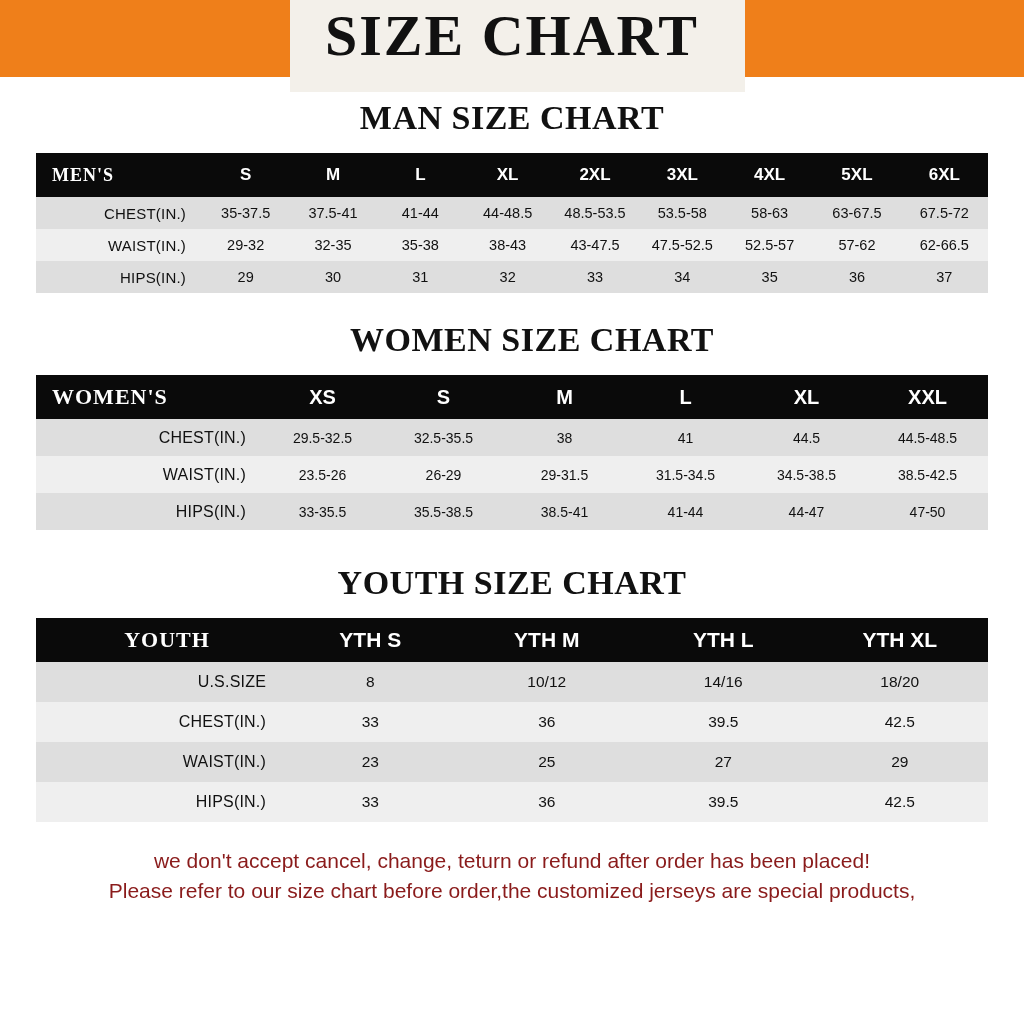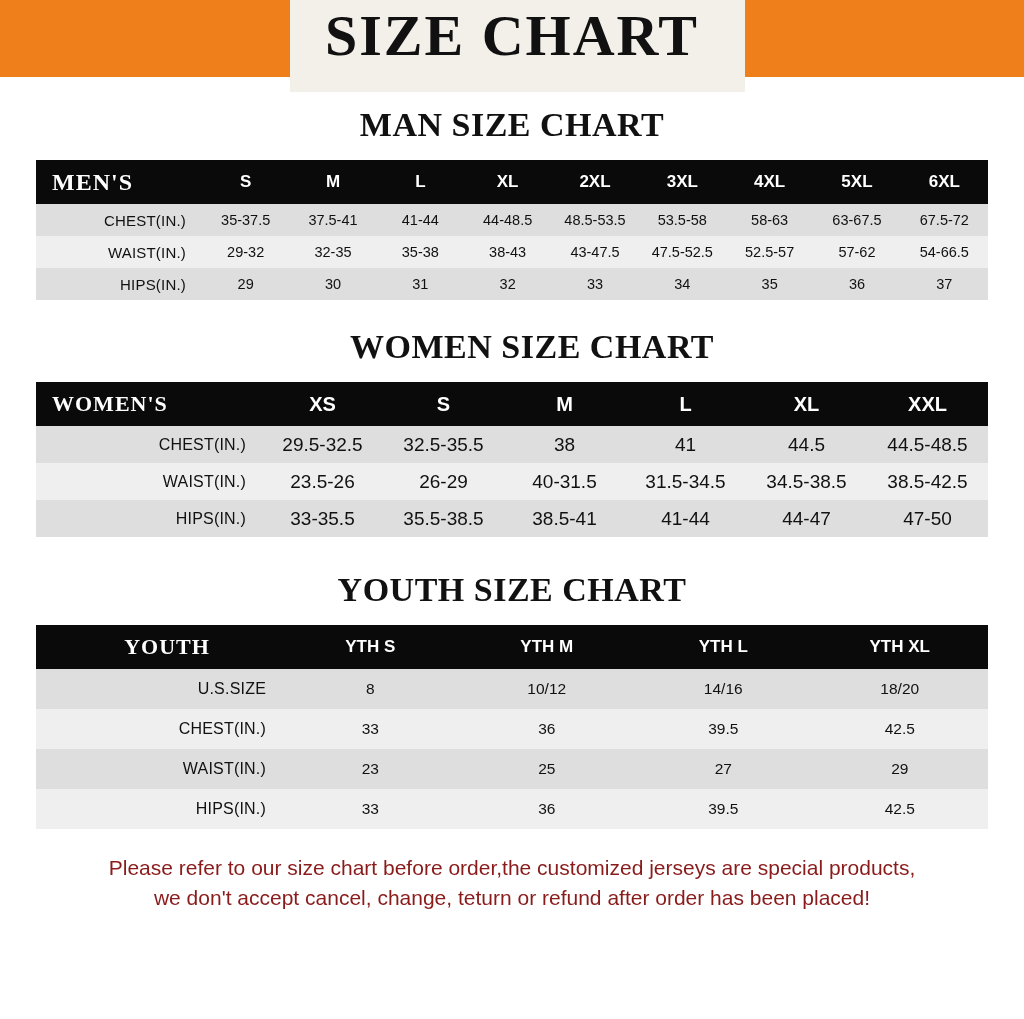--- a/index.html
+++ b/index.html
@@ -51,21 +51,21 @@
 
   
   .section-title {
     text-align: center;
     font-family: "Liberation Serif", serif;
     font-weight: bold;
     font-size: 34px;
     color: #111111;
     letter-spacing: 0.5px;
   }
-  #man-title { margin-top: 29px; }
+  #man-title { margin-top: 22px; }
   #women-title { margin-top: 28px; margin-left: 40px; }
   #youth-title { margin-top: 34px; }
 
   
   .table-wrap {
     margin: 16px auto 0 auto;
     width: 952px;
   }
   table.size-table {
     width: 100%;
@@ -83,21 +83,21 @@
     height: 44px;
     font-size: 17px;
     font-weight: bold;
     text-align: center;
     vertical-align: middle;
   }
   .hdr-row th.corner {
     text-align: left;
     padding-left: 16px;
     font-family: "Liberation Serif", serif;
-    font-size: 24px;
+    font-size: 18px;
     letter-spacing: 1px;
   }
   .body-row td {
     height: 32px;
     font-size: 14.5px;
     color: #111111;
     text-align: center;
     vertical-align: middle;
   }
   .body-row td.rowlabel {
@@ -105,24 +105,24 @@
     padding-right: 16px;
     font-size: 15px;
     letter-spacing: 0.2px;
   }
   .body-row.even td { background: #dedede; }
   .body-row.odd td { background: #efefef; }
 
   
   #women-table .hdr-row th { font-size: 20px; }
   #women-table .hdr-row th.corner { font-size: 22px; }
-  #women-table .body-row td { font-size: 19px; height: 37px; }
+  #women-table .body-row td { font-size: 14px; height: 37px; }
   #women-table .body-row td.rowlabel { font-size: 16px; }
 
-  #youth-table .hdr-row th { font-size: 17px; }
+  #youth-table .hdr-row th { font-size: 21px; }
   #youth-table .hdr-row th.corner { font-size: 22px; text-align: center; }
   #youth-table .body-row td { font-size: 15.5px; height: 40px; }
   #youth-table .body-row td.rowlabel { font-size: 16px; }
 
   
   .note {
     margin: 24px auto 0 auto;
     width: 960px;
     text-align: center;
     color: #8a1b1b;
@@ -174,21 +174,21 @@
         <tr class="body-row odd">
           <td class="rowlabel">WAIST(IN.)</td>
           <td>29-32</td>
           <td>32-35</td>
           <td>35-38</td>
           <td>38-43</td>
           <td>43-47.5</td>
           <td>47.5-52.5</td>
           <td>52.5-57</td>
           <td>57-62</td>
-          <td>54-66.5</td>
+          <td>62-66.5</td>
         </tr>
         <tr class="body-row even">
           <td class="rowlabel">HIPS(IN.)</td>
           <td>29</td>
           <td>30</td>
           <td>31</td>
           <td>32</td>
           <td>33</td>
           <td>34</td>
           <td>35</td>
@@ -220,21 +220,21 @@
           <td>32.5-35.5</td>
           <td>38</td>
           <td>41</td>
           <td>44.5</td>
           <td>44.5-48.5</td>
         </tr>
         <tr class="body-row odd">
           <td class="rowlabel">WAIST(IN.)</td>
           <td>23.5-26</td>
           <td>26-29</td>
-          <td>40-31.5</td>
+          <td>29-31.5</td>
           <td>31.5-34.5</td>
           <td>34.5-38.5</td>
           <td>38.5-42.5</td>
         </tr>
         <tr class="body-row even">
           <td class="rowlabel">HIPS(IN.)</td>
           <td>33-35.5</td>
           <td>35.5-38.5</td>
           <td>38.5-41</td>
           <td>41-44</td>
@@ -284,17 +284,17 @@
           <td>33</td>
           <td>36</td>
           <td>39.5</td>
           <td>42.5</td>
         </tr>
       </tbody>
     </table>
   </div>
 
   <div class="note">
+    <div>we don't accept cancel, change, teturn or refund after order has been placed!</div>
     <div>Please refer to our size chart before order,the customized jerseys are special products,</div>
-    <div>we don't accept cancel, change, teturn or refund after order has been placed!</div>
   </div>
 
 </div>
 
 </body></html>

